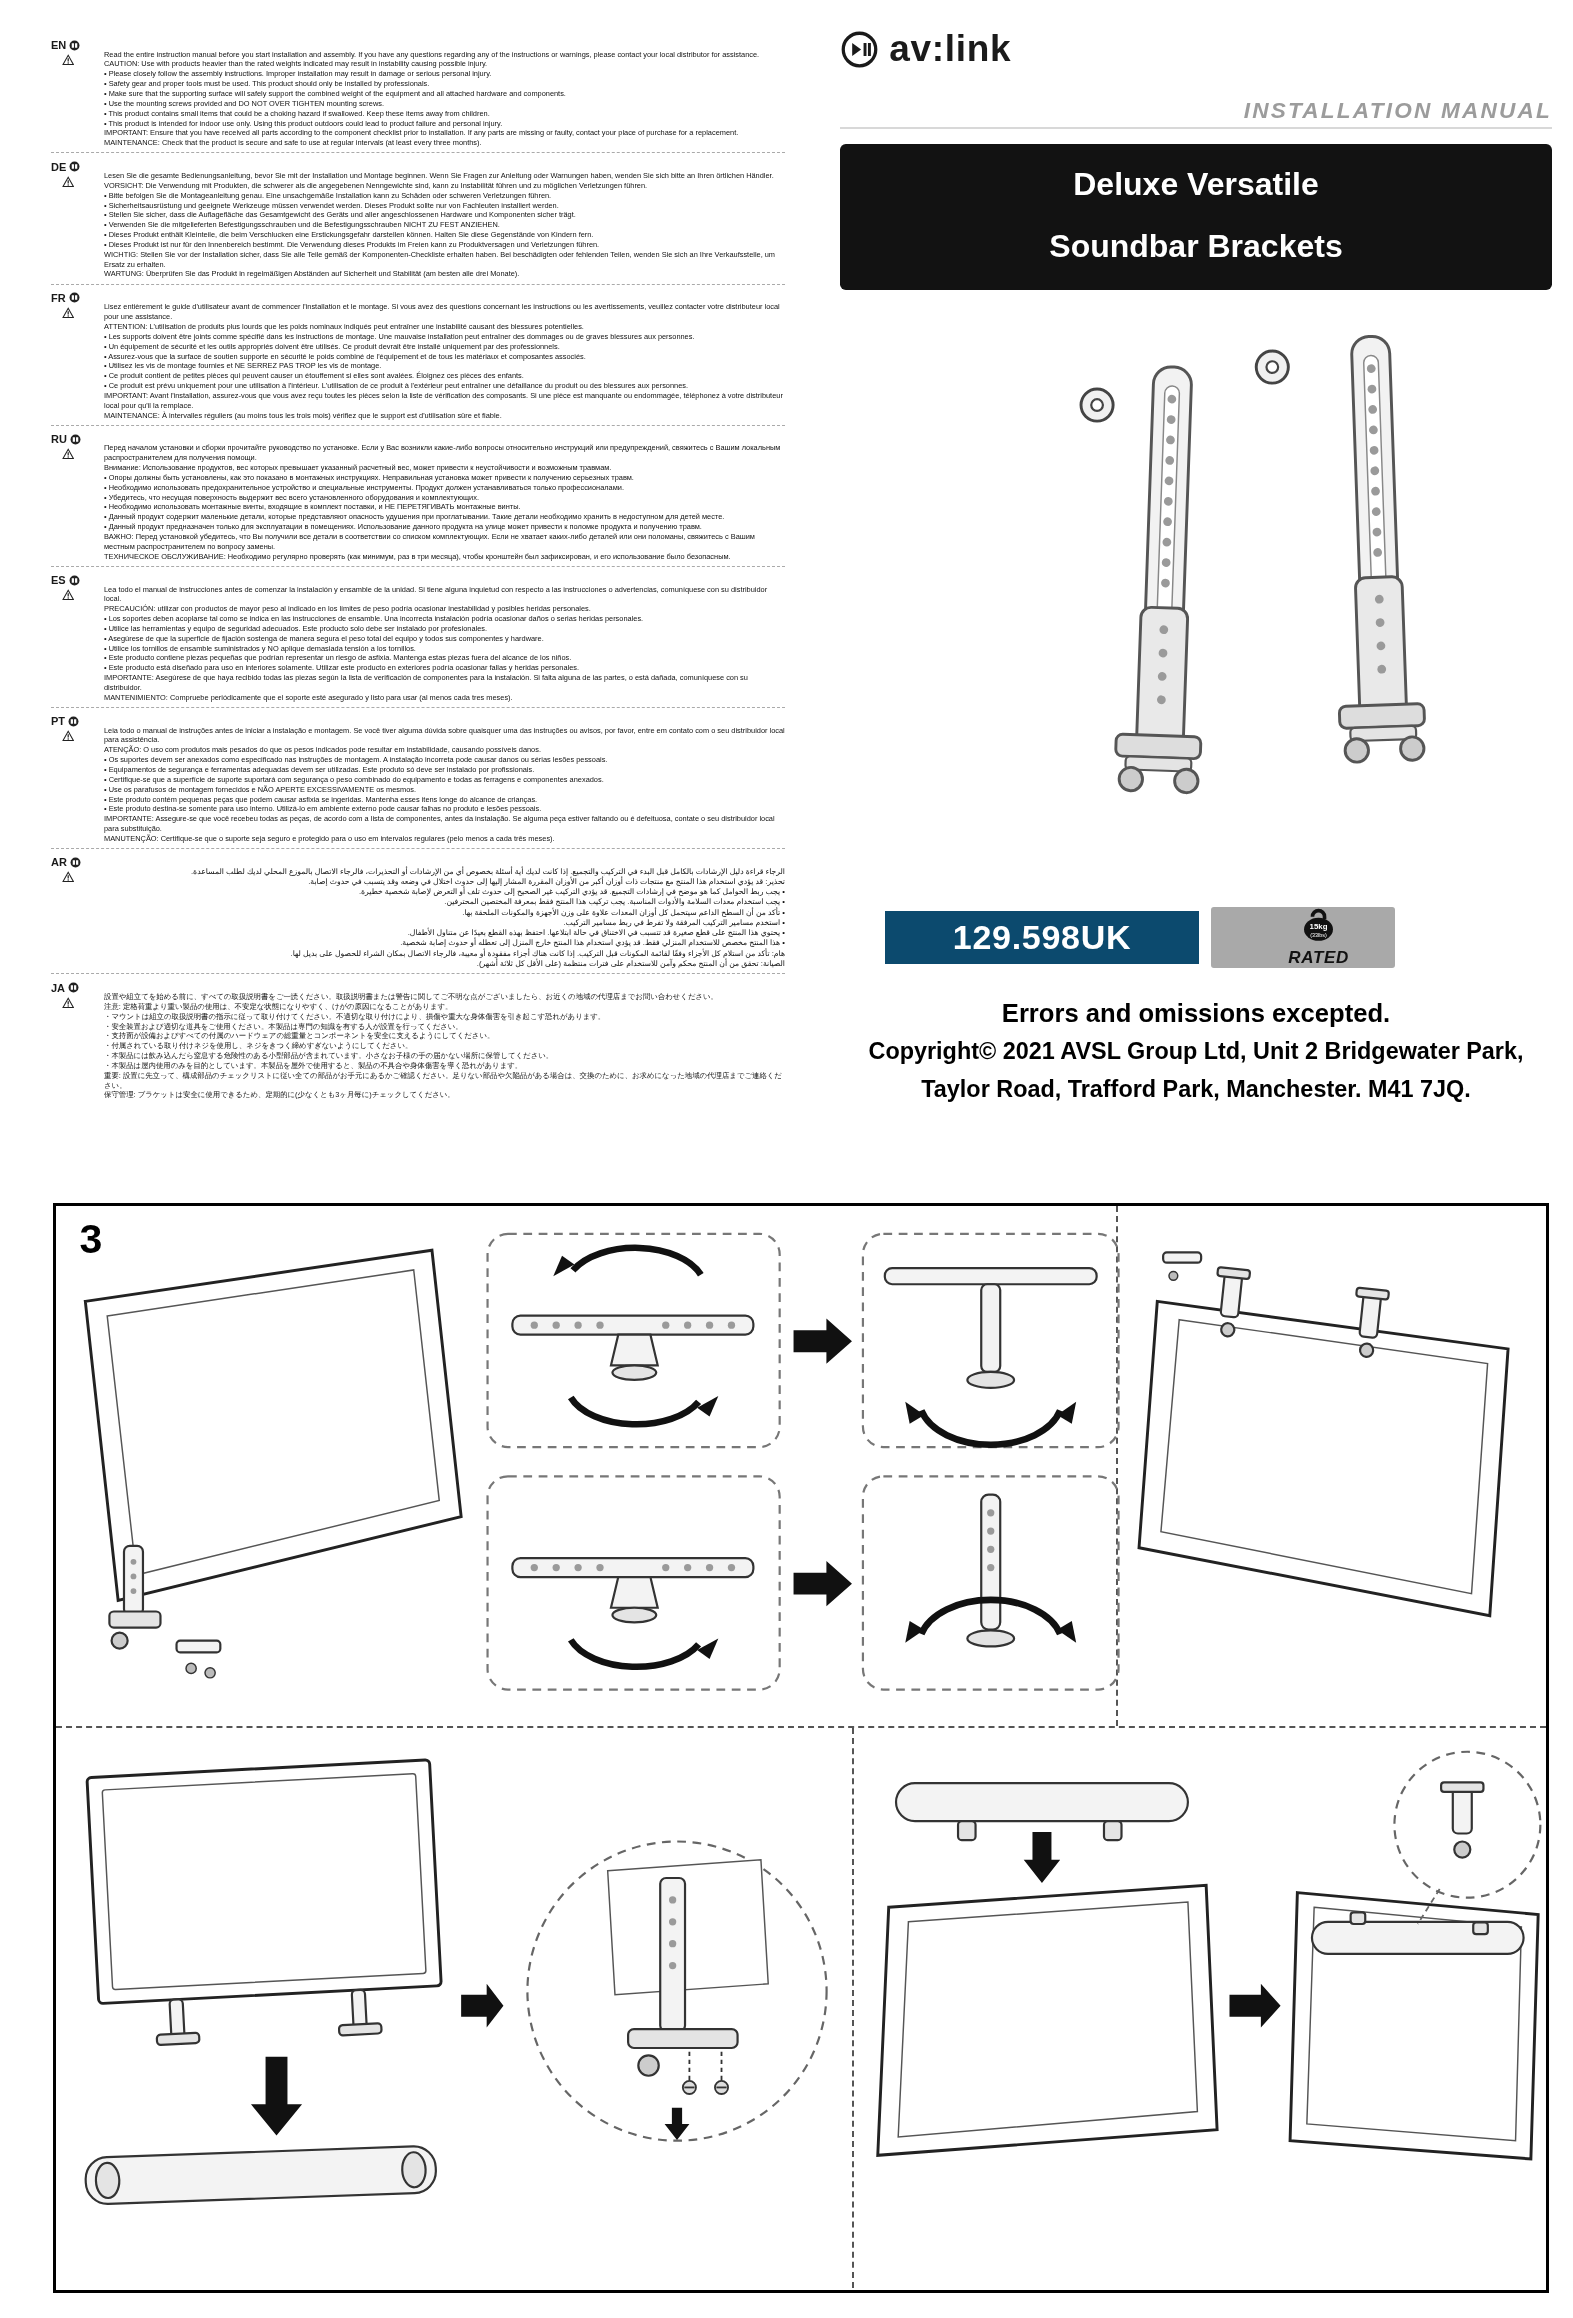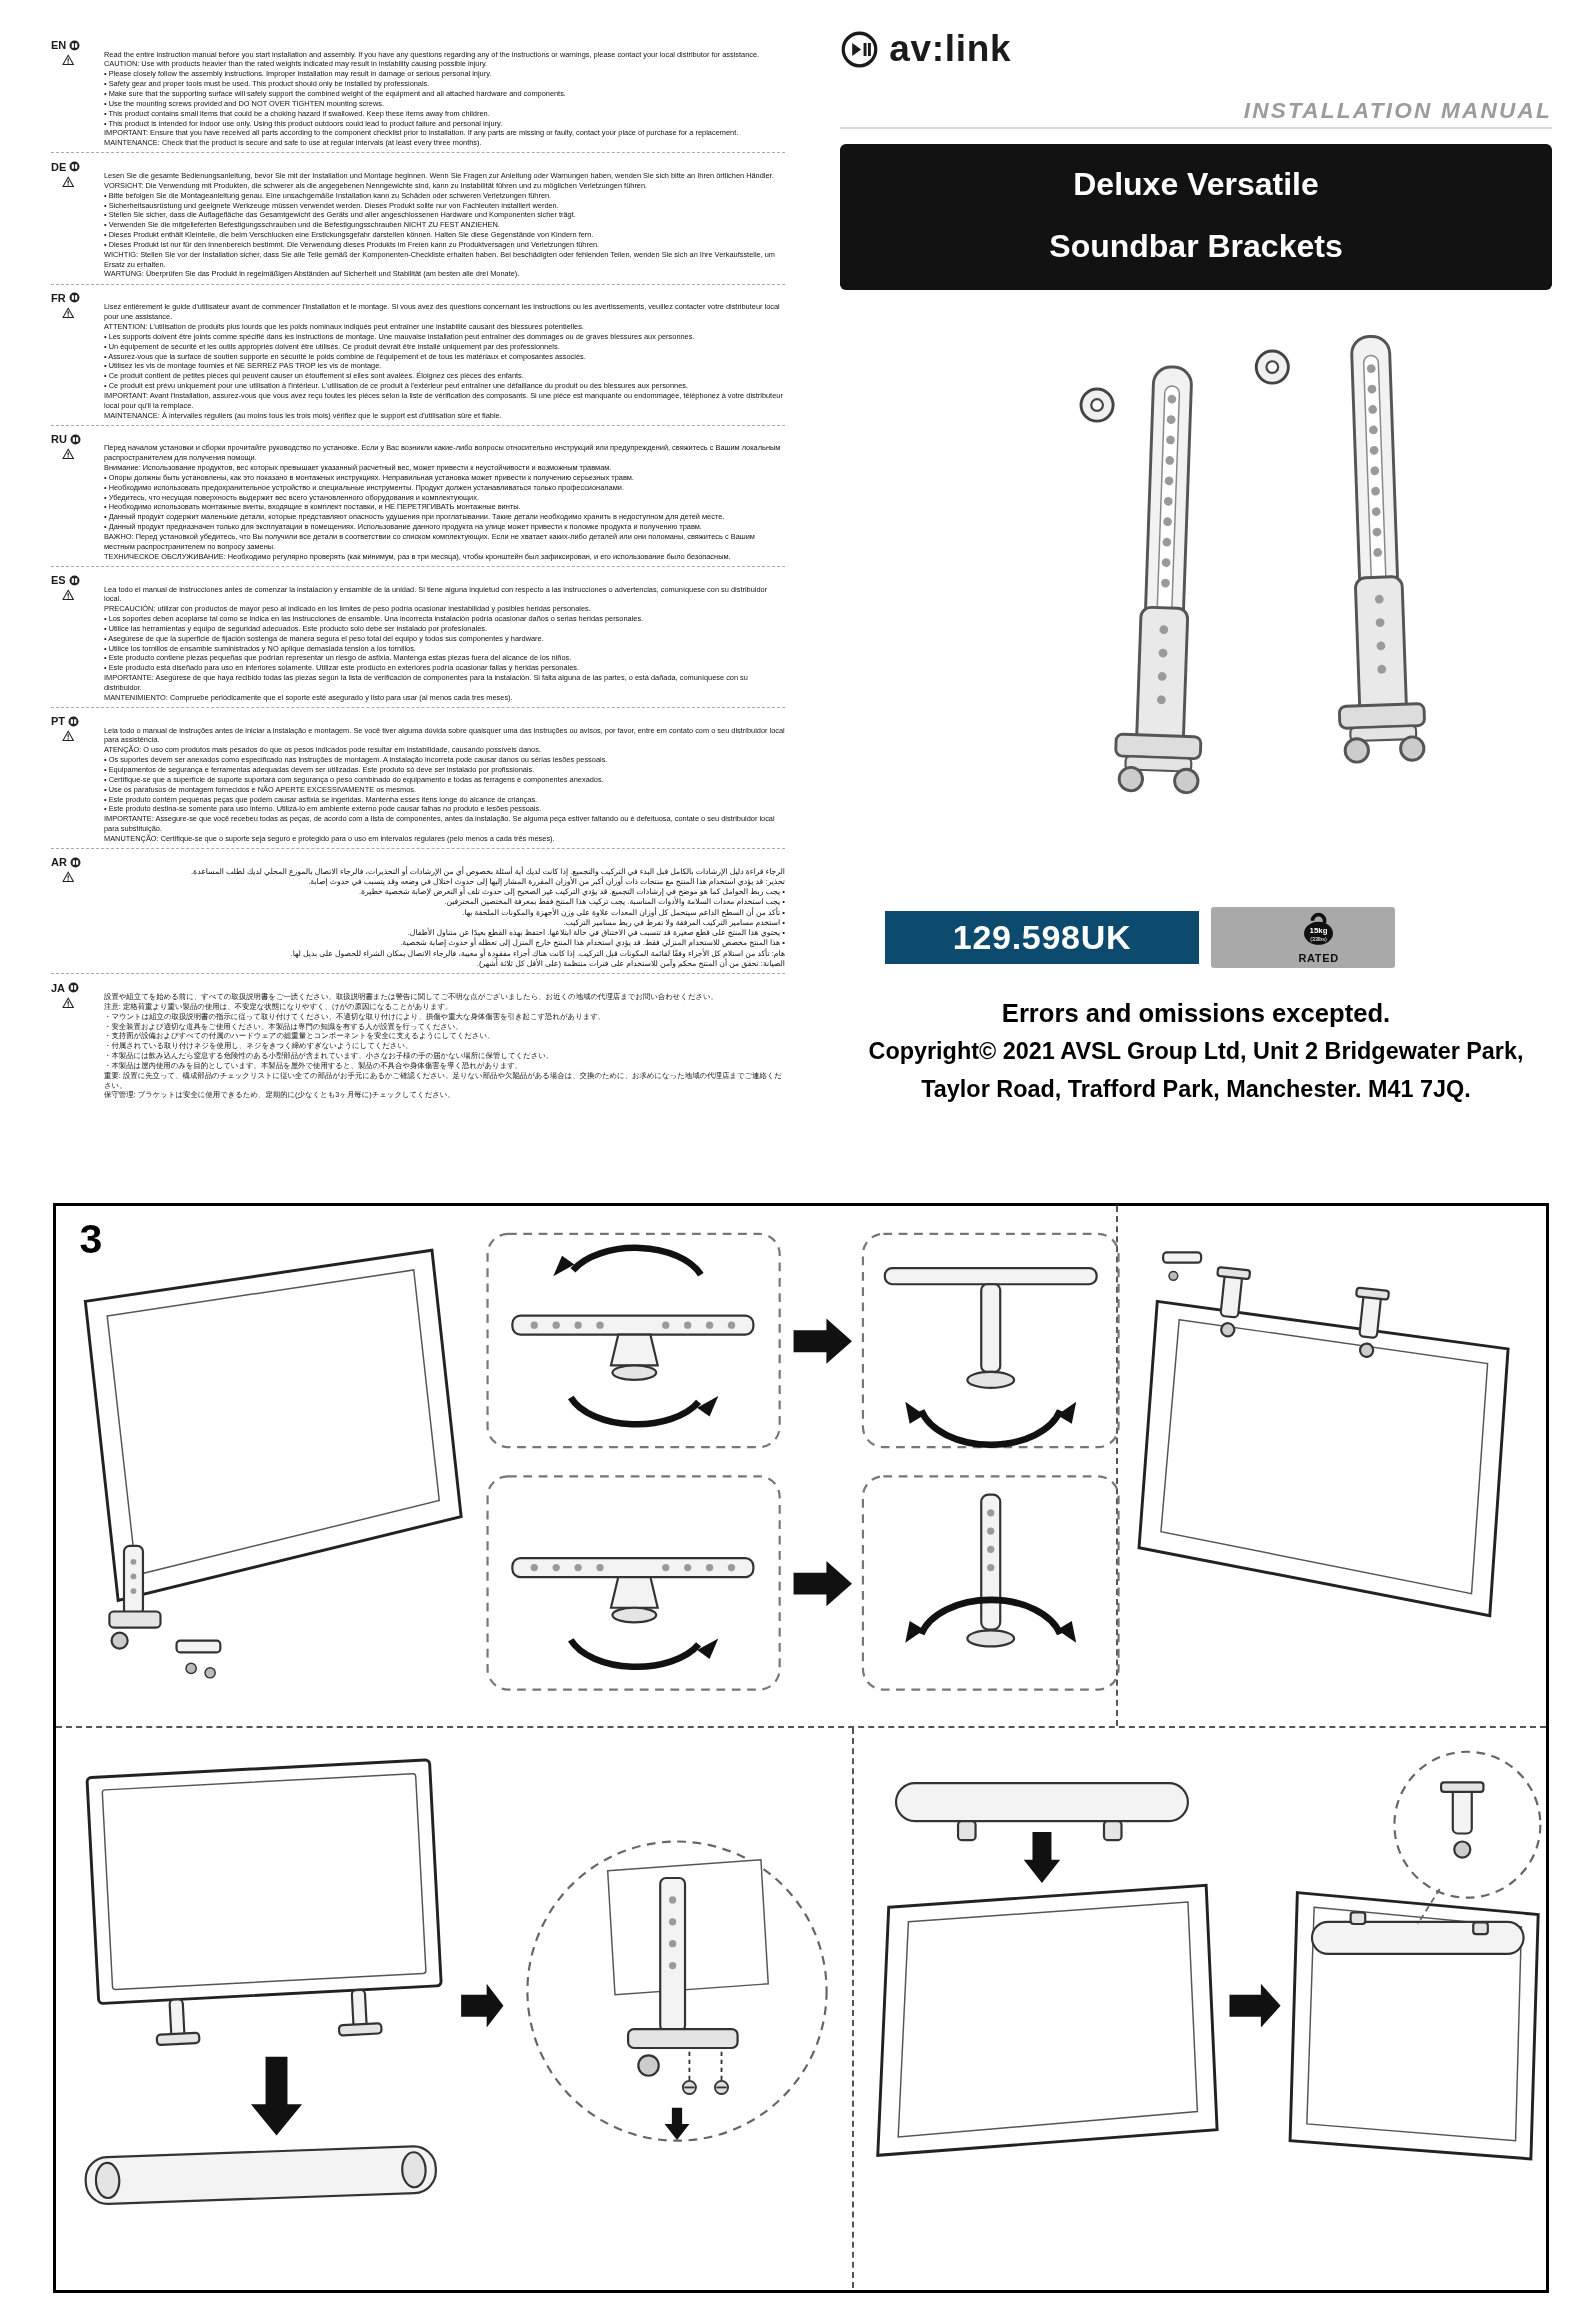--- a/index.html
+++ b/index.html
@@ -30,21 +30,21 @@
   .banner-line1 { font-size:32px; font-weight:bold; margin-bottom:25px; }
   .banner-line2 { font-size:32px; font-weight:bold; }
   .product-illu { height:606px; margin-top:7.3px; }
   .product-illu svg { width:100%; height:100%; display:block; }
   .code-row2 { display:flex; align-items:center; gap:11.7px; margin-top:4.4px; padding-left:45px; }
   .code-bar { background:#0c4a6e; color:#fff; font-weight:bold; font-size:34px; width:314px; height:53px;
     display:flex; align-items:center; justify-content:center; letter-spacing:0.7px; }
   .rated-badge { background:#a9a9a9; width:184px; height:61px; display:flex; flex-direction:column;
     align-items:center; justify-content:center; border-radius:2.9px;padding-left:32px; }
   .rated-badge svg { width:41px; height:35px; display:block; }
-  .rated-label { font-size:11px; font-weight:bold; color:#111; margin-top:6px; letter-spacing:0.7px; }
+  .rated-label { font-size:17px; font-weight:bold; color:#111; margin-top:6px; letter-spacing:0.7px;font-style:italic; }
   .errors-note { margin-top:31px; text-align:center; font-weight:bold; font-size:25.6px; color:#000; }
   .copy1, .copy2 { text-align:center; font-size:23.4px; font-weight:600; color:#000; margin-top:10.2px; }
   
   .diagram { position:absolute; left:53px; top:1203px; width:1496px; height:1090px;
     border:3.7px solid #000; background:#fff; }
   .step-num { position:absolute; left:23.4px; top:10.2px; font-size:41px; font-weight:bold; color:#000; }
   .dash-h { position:absolute; left:0; width:100%; top:520px; border-top:2.2px dashed #555; }
   .dash-v1 { position:absolute; top:0; height:520px; left:1060px; border-left:2.2px dashed #555; }
   .dash-v2 { position:absolute; top:522px; height:560px; left:796px; border-left:2.2px dashed #555; }
   .dpanel { position:absolute; }

